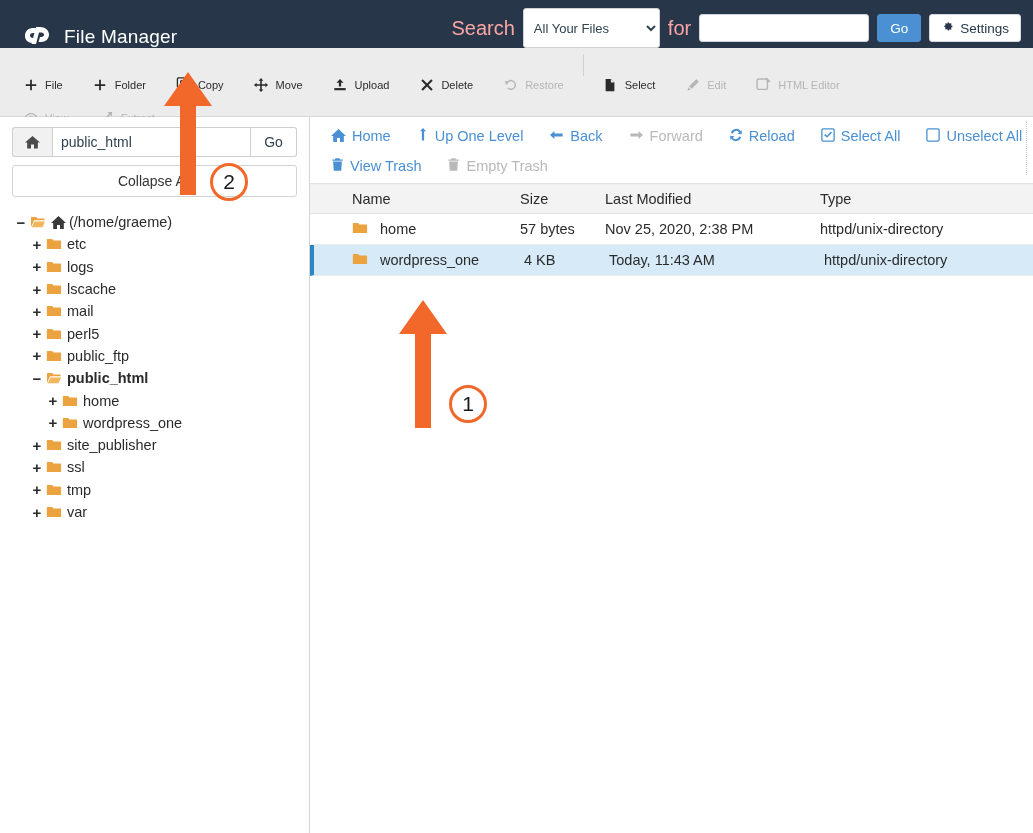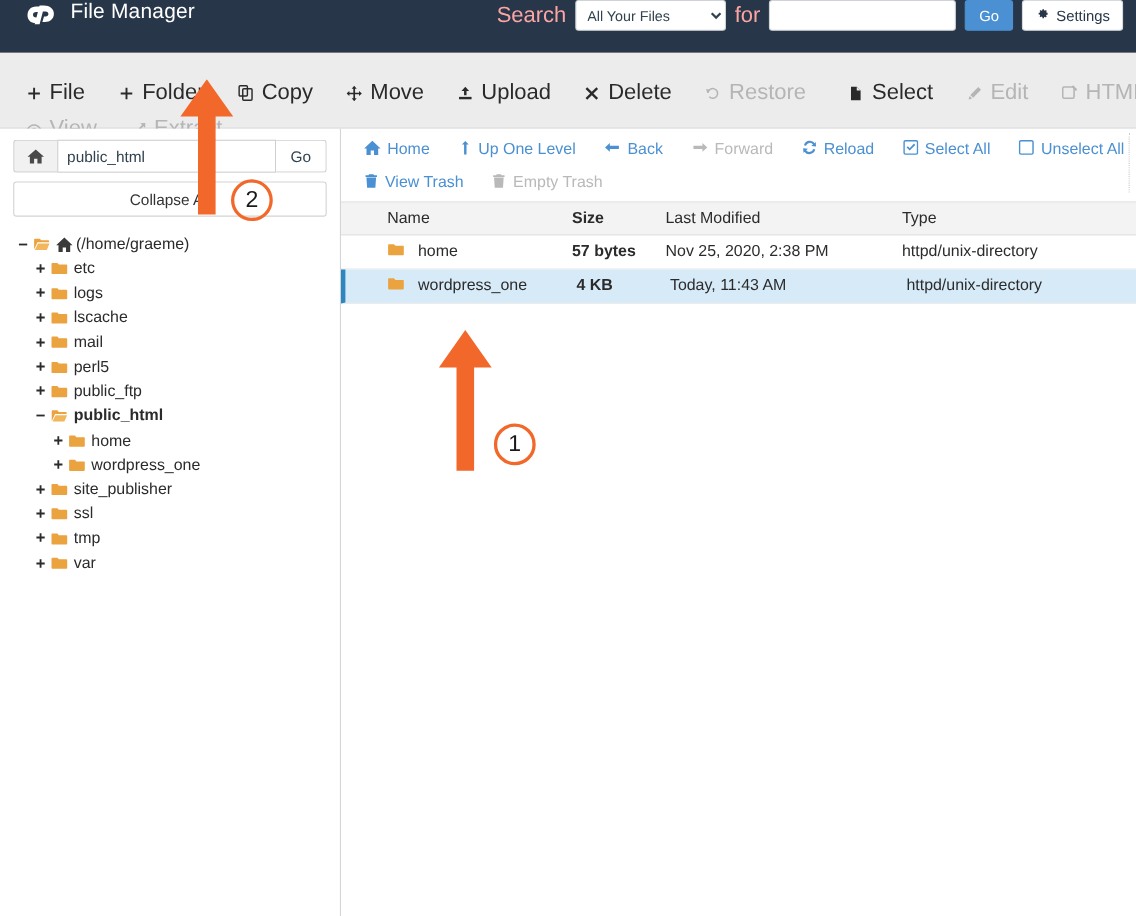--- a/index.html
+++ b/index.html
@@ -6,31 +6,31 @@
   html, body {
     width: 1033px; height: 833px;
     font-family: "Liberation Sans", sans-serif;
     background: #fff; overflow: hidden;
   }
   #app { position: relative; width: 1033px; height: 833px; }
 
   
   .header {
     height: 48px; background: #273749; display: flex;
-    align-items: flex-start; padding: 0 12px; color: #fff;
+    align-items: flex-end; padding: 0 12px; color: #fff;
   }
   .cp-logo {
     width: 30px; height: 26px; margin-left: 12px; margin-right: 10px;
     display: flex; align-items: center; justify-content: center;
   }
   .app-title { font-size: 19px; font-weight: 400; color: #fff; letter-spacing: .2px; }
   .header-right { margin-left: auto; display: flex; align-items: center; gap: 8px; }
   .search-label { font-size: 20px; color: #fca5a5; }
   .search-select {
-    width: 137px; height: 28px; font-size: 13px;
+    width: 137px; height: 40px; font-size: 13px;
     font-family: "Liberation Sans", sans-serif;
     border: 1px solid #cfd3d7; border-radius: 3px;
     background: #fff; color: #31434f; padding: 0 6px;
   }
   .search-input {
     width: 170px; height: 28px; border: 1px solid #cfd3d7; border-radius: 3px;
     background: #fff; padding: 0 7px; font-size: 13px;
     font-family: "Liberation Sans", sans-serif; color: #31434f;
   }
   .go-btn {
@@ -47,21 +47,21 @@
   }
 
   
   .toolbar {
     background: #ececec; border-bottom: 1px solid #d8d8d8;
     padding: 0 0 2px 0;
   }
   .tb-row { display: flex; align-items: center; height: 33px; padding-left: 8px; }
   .tb-item {
     display: flex; align-items: center; gap: 7px;
-    font-size: 20px; color: #2a2a2a; cursor: pointer;
+    font-size: 11px; color: #2a2a2a; cursor: pointer;
     padding: 0 15px; height: 33px; white-space: nowrap; margin-top: 40px;
   }
   .tb-item.disabled { color: #b5b5b5; cursor: default; }
   .tb-sep { width: 1px; height: 22px; background: #d0d0d0; margin: 0 4px; }
   .tb-ico { display: inline-flex; align-items: center; justify-content: center; width: 15px; }
 
   
   .body-split { display: flex; height: 785px; }
 
   
@@ -126,21 +126,21 @@
   }
   .th { font-size: 14px; color: #5b9bd5; cursor: pointer; }
   .trow {
     display: flex; align-items: center; height: 31px;
     border-bottom: 1px solid #eaeaea; cursor: pointer;
   }
   .trow.selected { background: #d6eaf8; border-left: 4px solid #2e86c1; }
   .trow .c-name { display: flex; align-items: center; gap: 12px; }
   .c-name { width: 210px; padding-left: 42px; font-size: 14.5px; color: #2b2b2b; }
   .trow.selected .c-name { padding-left: 38px; }
-  .c-size { width: 85px; font-size: 14.5px; color: #2b2b2b; font-weight: bold; }
+  .c-size { width: 85px; font-size: 14.5px; color: #2b2b2b; }
   .c-mod  { width: 215px; font-size: 14.5px; color: #2b2b2b; }
   .c-type { flex: 1; font-size: 14.5px; color: #2b2b2b; }
   .thead .c-name { padding-left: 42px; }
 
   
   .anno { position: absolute; pointer-events: none; }
   .arrow-svg { display: block; }
   .badge {
     position: absolute; border: 3px solid #f2682a; border-radius: 50%;
     width: 38px; height: 38px; display: flex; align-items: center;

